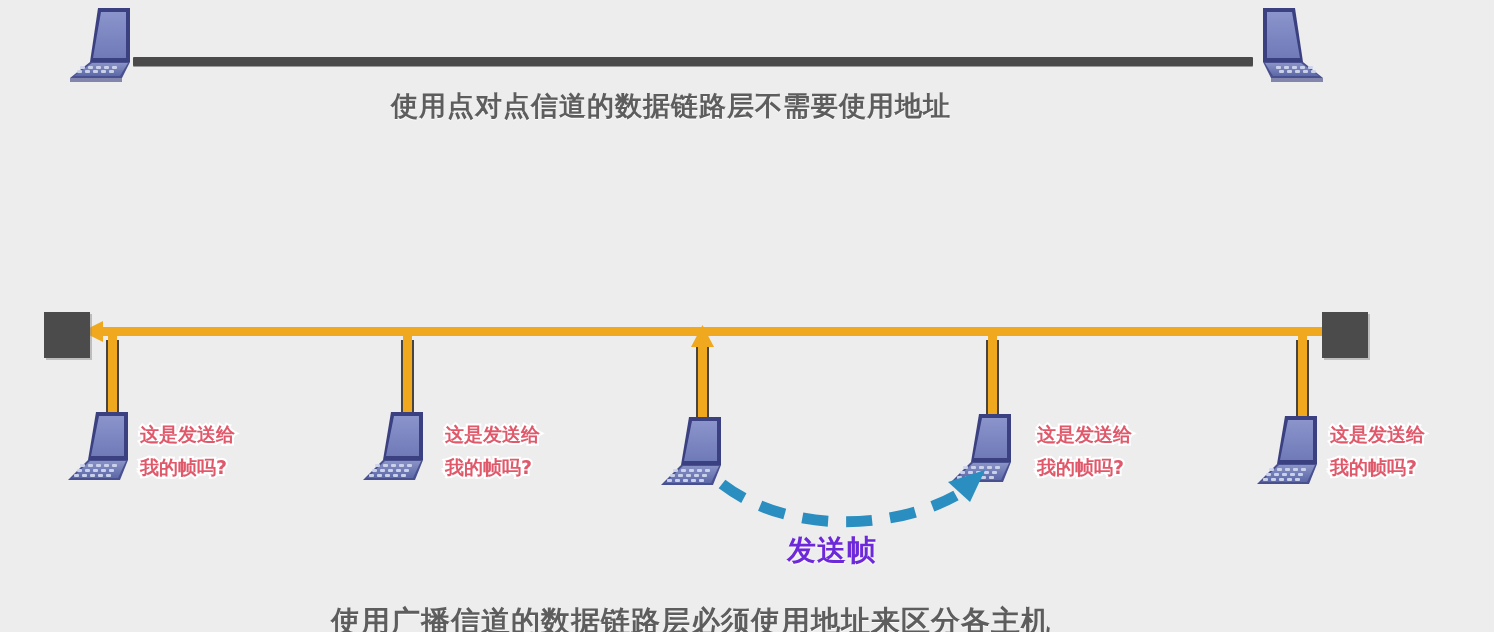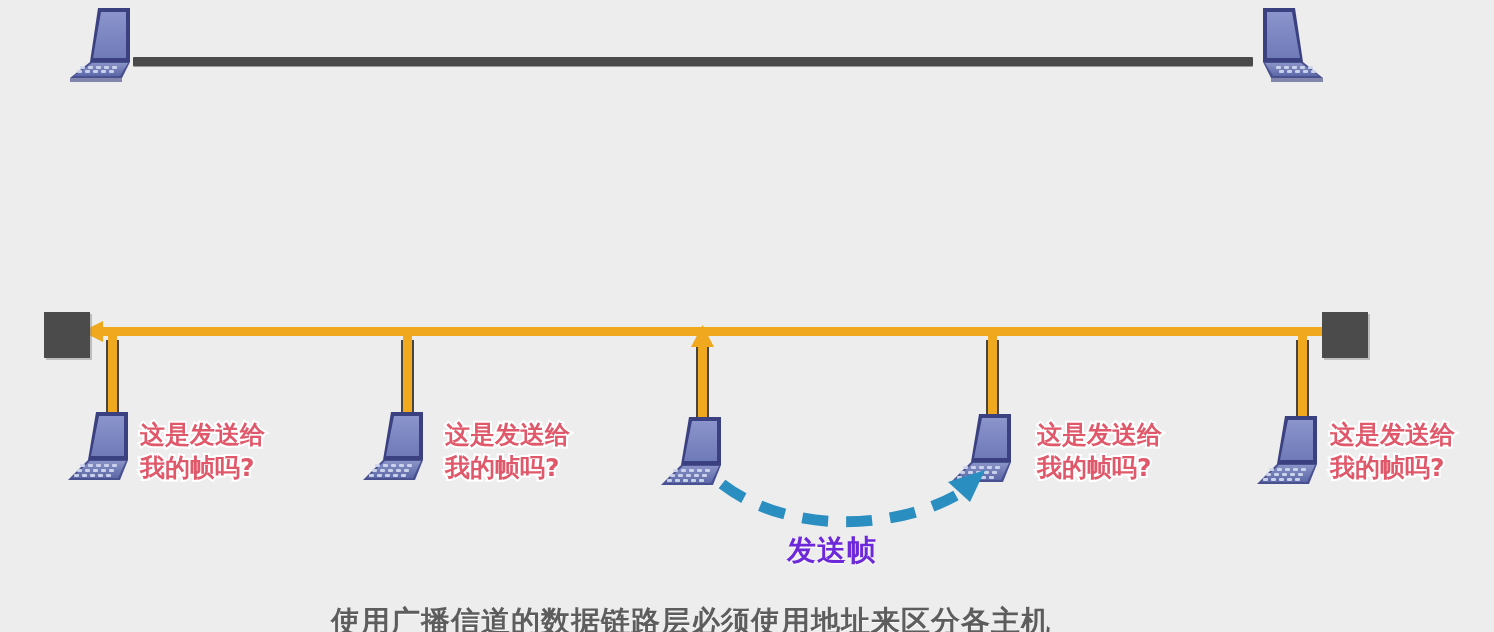--- a/index.html
+++ b/index.html
@@ -21,21 +21,21 @@
     letter-spacing:1px;
     white-space:nowrap;
     text-shadow:0 1px 0 #fbfbfb;
   }
   #caption-top{left:391px;top:88px;font-size:27px;}
   #caption-bottom{left:331px;top:602px;font-size:29px;}
 
   
   .qlabel{
     position:absolute;
-    font-size:25px;
+    font-size:19px;
     font-weight:bold;
     line-height:33px;
     color:#e0596b;
     white-space:nowrap;
     -webkit-text-stroke:4px #ffffff;
     paint-order:stroke fill;
   }
   .qlabel span{display:block;}
 
   
@@ -297,15 +297,16 @@
     <span>这是发送给</span>
     <span>我的帧吗?</span>
   </div>
   <div class="qlabel" style="left:1330px;top:418px;">
     <span>这是发送给</span>
     <span>我的帧吗?</span>
   </div>
 
   <div id="send-frame-label">发送帧</div>
 
+  <div class="caption" id="caption-top">使用点对点信道的数据链路层不需要使用地址</div>
   <div class="caption" id="caption-bottom">使用广播信道的数据链路层必须使用地址来区分各主机</div>
 
 </div>
 
 </body></html>

